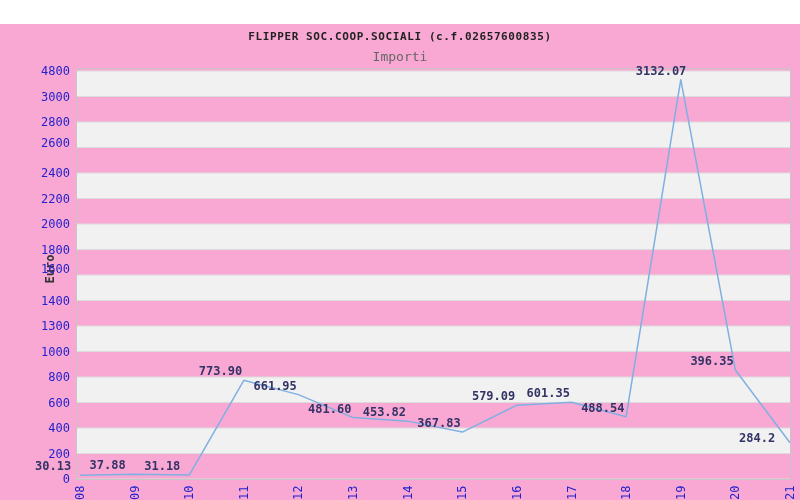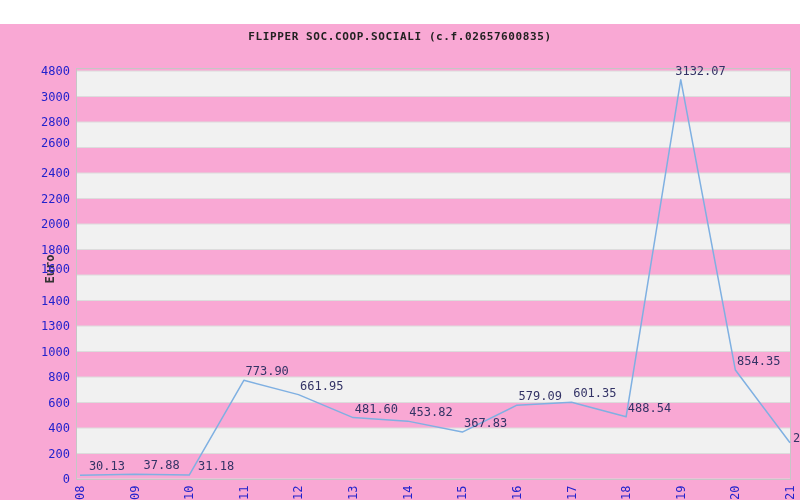--- a/index.html
+++ b/index.html
@@ -7,32 +7,33 @@
   #stage{position:relative;width:800px;height:500px;background:#f9a8d4;overflow:hidden;margin-top:24px;}
   .chart-title{position:absolute;left:0;top:6px;width:100%;text-align:center;
     font-size:11px;font-weight:bold;color:#222;letter-spacing:0.6px;}
   .chart-subtitle{position:absolute;left:0;top:25px;width:100%;text-align:center;
     font-size:13px;color:#666;}
   #plot-svg{position:absolute;left:76px;top:44px;}
   .ytick{position:absolute;width:46px;height:14px;line-height:14px;text-align:right;
     font-size:12px;color:#2222cc;}
   .xtick{position:absolute;width:40px;height:14px;line-height:14px;text-align:center;
     font-size:12px;color:#2222cc;transform:rotate(-90deg);}
-  .pt-label{position:absolute;width:90px;height:14px;line-height:14px;text-align:right;
-    font-size:12px;color:#333366;}
+  .pt-label{position:absolute;width:90px;height:14px;line-height:14px;text-align:left;
+    font-size:12px;color:#333366;font-weight:bold;}
   .y-axis-title{position:absolute;left:30px;top:238px;width:40px;height:14px;line-height:14px;
     text-align:center;font-size:12px;font-weight:bold;color:#333;transform:rotate(-90deg);}
   .x-axis-title{position:absolute;left:757px;top:482px;width:40px;height:14px;line-height:14px;
     text-align:right;font-size:12px;font-weight:bold;color:#333;}
 </style>
 </head>
 <body>
 
 <div id="stage">
   <div class="chart-title">FLIPPER SOC.COOP.SOCIALI (c.f.02657600835)</div>
+  <div class="chart-subtitle">Importi</div>
   <div class="y-axis-title">Euro</div>
   <div class="x-axis-title">Anno</div>
   <svg id="plot-svg" width="716" height="413">
       <rect x="1" y="360" width="713" height="25.5" fill="#f1f1f1"></rect>
       <rect x="1" y="309" width="713" height="25.5" fill="#f1f1f1"></rect>
       <rect x="1" y="258" width="713" height="25.5" fill="#f1f1f1"></rect>
       <rect x="1" y="207" width="713" height="25.5" fill="#f1f1f1"></rect>
       <rect x="1" y="156" width="713" height="25.5" fill="#f1f1f1"></rect>
       <rect x="1" y="105" width="713" height="25.5" fill="#f1f1f1"></rect>
       <rect x="1" y="54" width="713" height="25.5" fill="#f1f1f1"></rect>
@@ -98,16 +99,16 @@
       <div class="pt-label" style="left: 144.231px; top: 435.025px;">31.18</div>
       <div class="pt-label" style="left: 198.846px; top: 340.328px;">773.90</div>
       <div class="pt-label" style="left: 253.462px; top: 354.601px;">661.95</div>
       <div class="pt-label" style="left: 308.077px; top: 377.596px;">481.60</div>
       <div class="pt-label" style="left: 362.692px; top: 381.138px;">453.82</div>
       <div class="pt-label" style="left: 417.308px; top: 392.102px;">367.83</div>
       <div class="pt-label" style="left: 471.923px; top: 365.166px;">579.09</div>
       <div class="pt-label" style="left: 526.538px; top: 362.328px;">601.35</div>
       <div class="pt-label" style="left: 581.154px; top: 376.711px;">488.54</div>
       <div class="pt-label" style="left: 635.769px; top: 39.6611px;">3132.07</div>
-      <div class="pt-label" style="left: 690.385px; top: 330.07px;">854.35</div>
+      <div class="pt-label" style="left: 690.385px; top: 330.07px;">396.35</div>
       <div class="pt-label" style="left: 739px; top: 406.764px;">284.2</div>
     </div>
 </div>
 
 </body></html>

